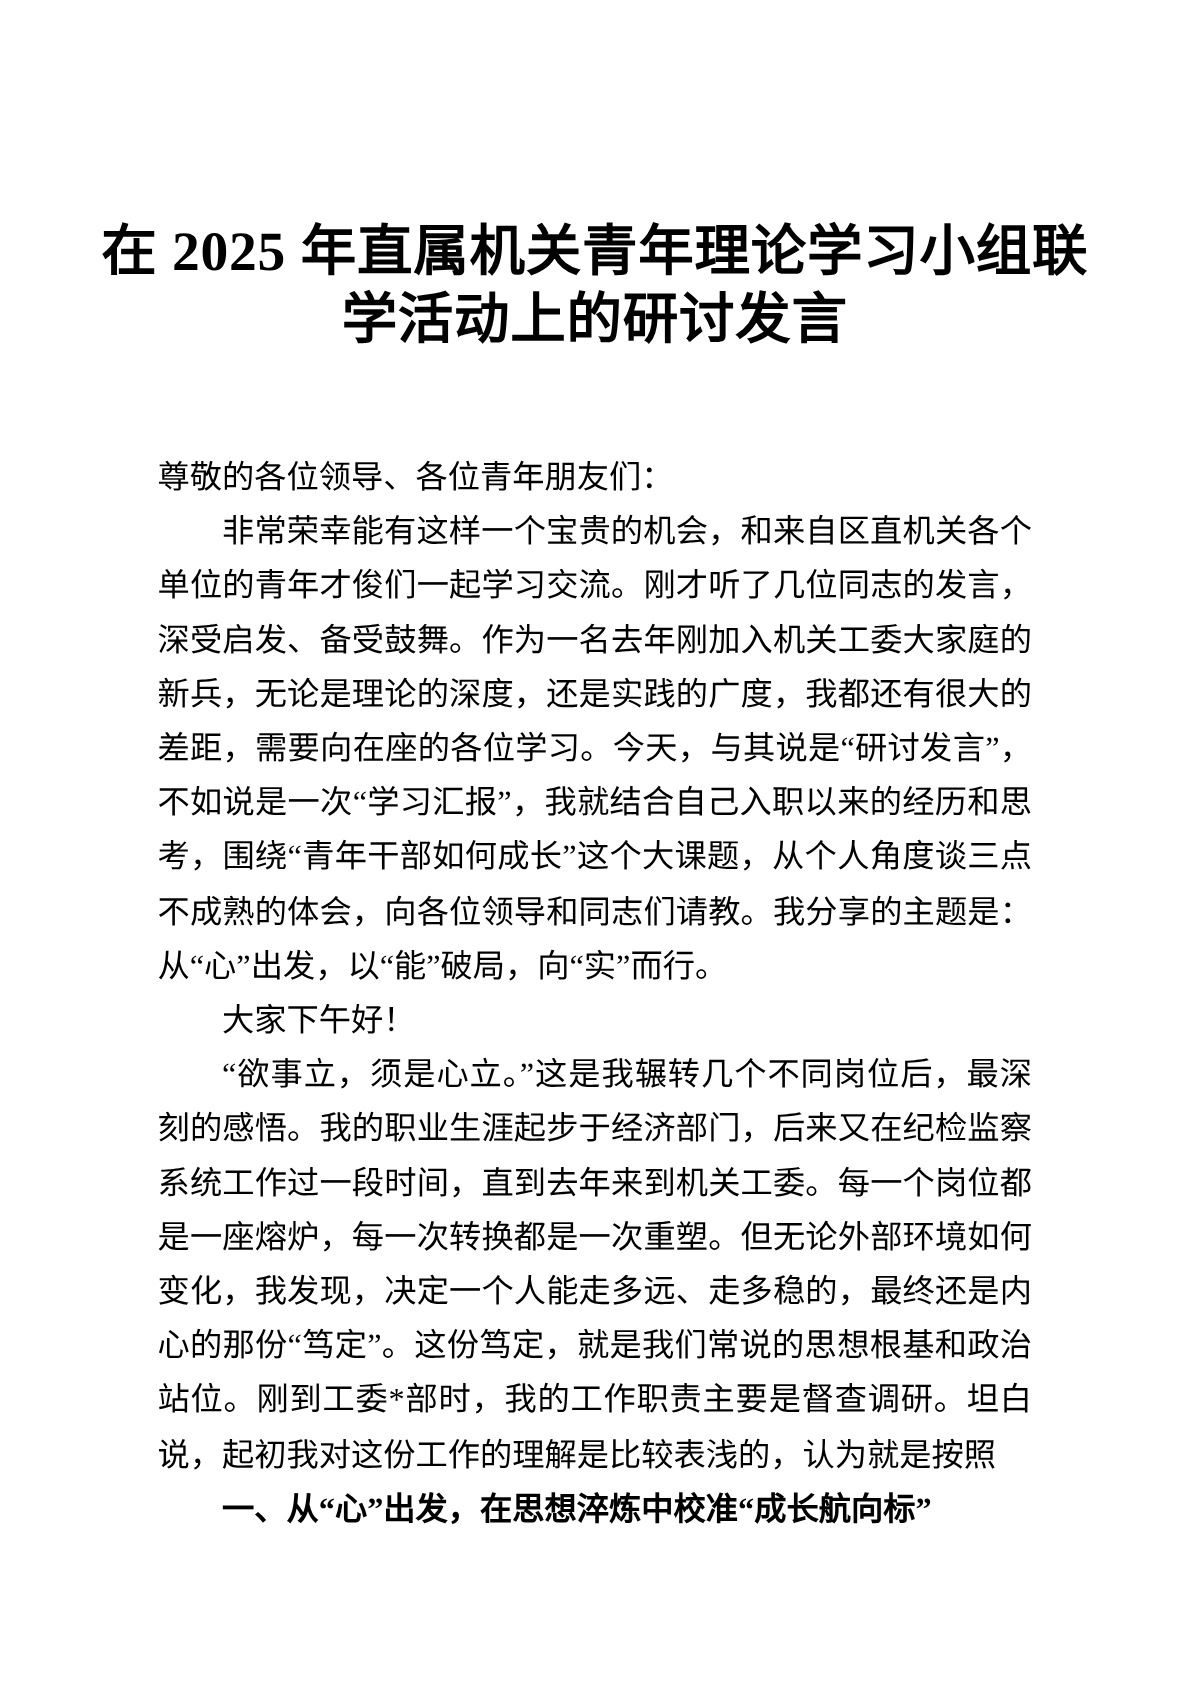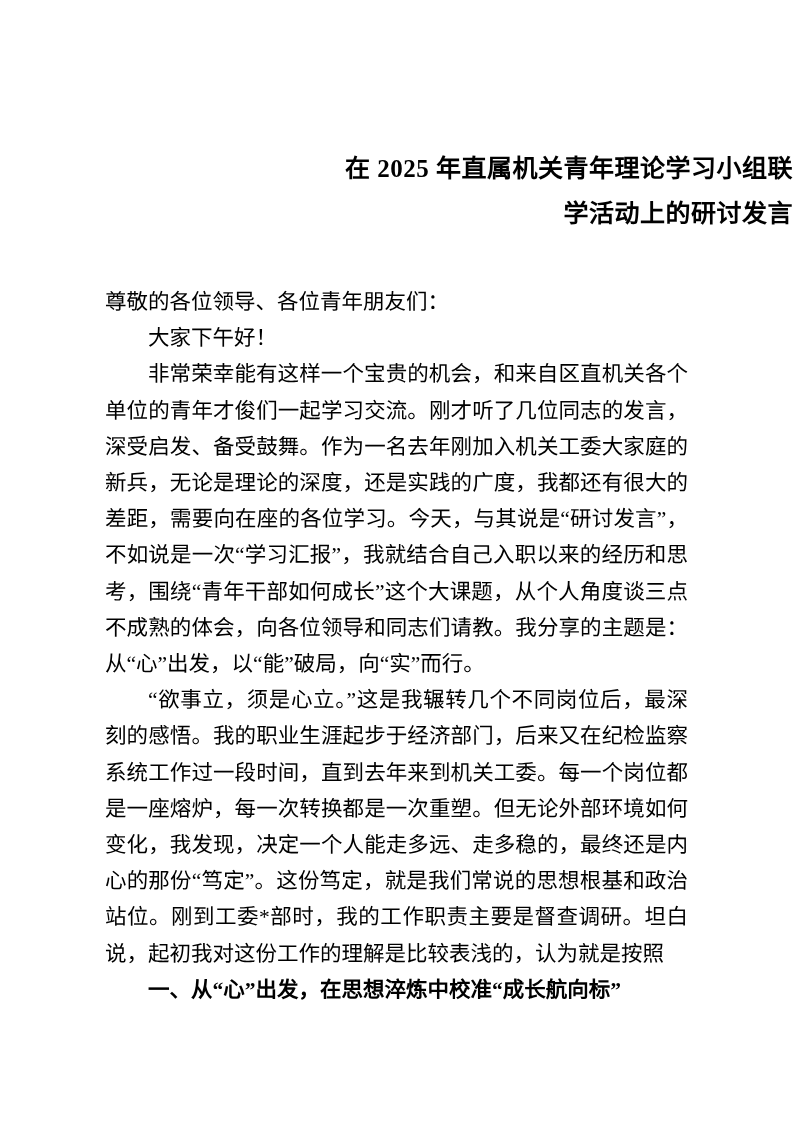--- a/index.html
+++ b/index.html
@@ -12,30 +12,30 @@
     width: 793px;
     height: 1122px;
     margin: 0 auto;
     background: #ffffff;
     overflow: hidden;
     font-family: "Liberation Serif", "DejaVu Serif", serif;
     color: #000000;
   }
   .doc-title {
     margin-top: 146px;
-    text-align: right;
-    font-size: 25px;
+    text-align: center;
+    font-size: 37px;
     line-height: 45px;
     font-weight: bold;
     color: #000000;
     letter-spacing: 0.5px;
   }
   .doc-body {
     width: 583px;
-    margin: 48px auto 0 auto;
+    margin: 64px auto 0 auto;
     font-size: 21.5px;
     line-height: 36.2px;
     text-align: justify;
     color: #000000;
   }
   .doc-body p {
     margin: 0;
     padding: 0;
   }
   .indent {
@@ -50,19 +50,19 @@
 
 <div class="page">
 
   <div class="doc-title">
     <div>在 2025 年直属机关青年理论学习小组联</div>
     <div>学活动上的研讨发言</div>
   </div>
 
   <div class="doc-body">
     <p>尊敬的各位领导、各位青年朋友们：</p>
+    <p class="indent">非常荣幸能有这样一个宝贵的机会，和来自区直机关各个单位的青年才俊们一起学习交流。刚才听了几位同志的发言，深受启发、备受鼓舞。作为一名去年刚加入机关工委大家庭的新兵，无论是理论的深度，还是实践的广度，我都还有很大的差距，需要向在座的各位学习。今天，与其说是“研讨发言”，不如说是一次“学习汇报”，我就结合自己入职以来的经历和思考，围绕“青年干部如何成长”这个大课题，从个人角度谈三点不成熟的体会，向各位领导和同志们请教。我分享的主题是：从“心”出发，以“能”破局，向“实”而行。</p>
     <p class="indent">大家下午好！</p>
-    <p class="indent">非常荣幸能有这样一个宝贵的机会，和来自区直机关各个单位的青年才俊们一起学习交流。刚才听了几位同志的发言，深受启发、备受鼓舞。作为一名去年刚加入机关工委大家庭的新兵，无论是理论的深度，还是实践的广度，我都还有很大的差距，需要向在座的各位学习。今天，与其说是“研讨发言”，不如说是一次“学习汇报”，我就结合自己入职以来的经历和思考，围绕“青年干部如何成长”这个大课题，从个人角度谈三点不成熟的体会，向各位领导和同志们请教。我分享的主题是：从“心”出发，以“能”破局，向“实”而行。</p>
     <p class="indent">“欲事立，须是心立。”这是我辗转几个不同岗位后，最深刻的感悟。我的职业生涯起步于经济部门，后来又在纪检监察系统工作过一段时间，直到去年来到机关工委。每一个岗位都是一座熔炉，每一次转换都是一次重塑。但无论外部环境如何变化，我发现，决定一个人能走多远、走多稳的，最终还是内心的那份“笃定”。这份笃定，就是我们常说的思想根基和政治站位。刚到工委*部时，我的工作职责主要是督查调研。坦白说，起初我对这份工作的理解是比较表浅的，认为就是按照</p>
     <p class="indent section-heading">一、从“心”出发，在思想淬炼中校准“成长航向标”</p>
   </div>
 
 </div>
 
 </body></html>

